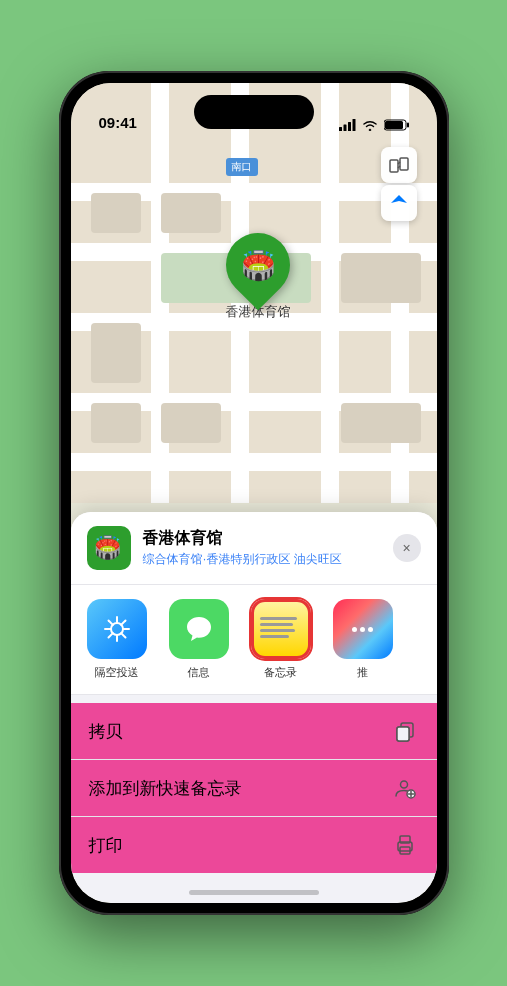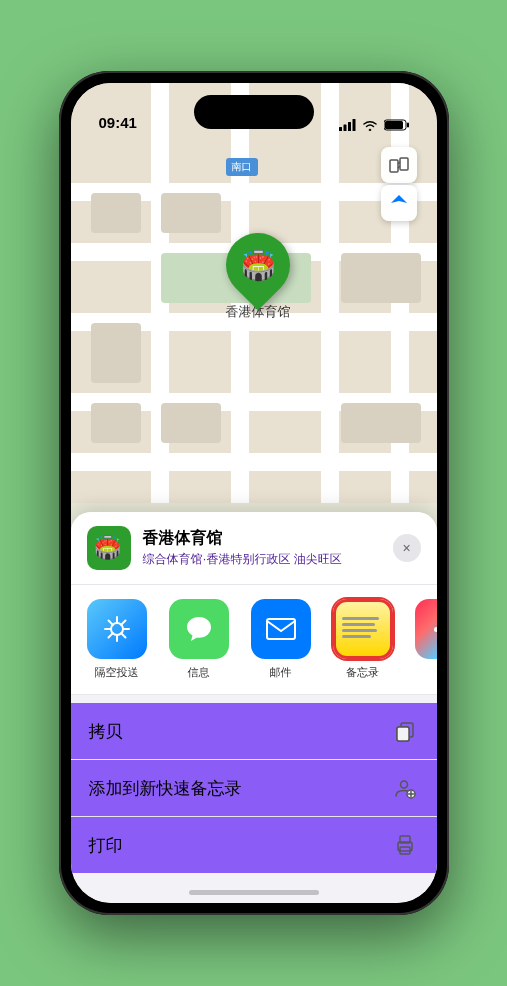--- a/index.html
+++ b/index.html
@@ -195,21 +195,21 @@
     .venue-info {
       flex: 1;
     }
     .venue-name {
       font-size: 16px;
       font-weight: 600;
       color: #000;
     }
     .venue-sub {
       font-size: 12px;
-      color: #4c1d95;
+      color: #3b82f6;
       margin-top: 2px;
     }
     .close-btn {
       width: 28px;
       height: 28px;
       background: #e5e5ea;
       border-radius: 50%;
       display: flex;
       align-items: center;
       justify-content: center;
@@ -287,21 +287,21 @@
       align-items: center;
     }
     .more-dot {
       width: 5px;
       height: 5px;
       background: #fff;
       border-radius: 50%;
     }
     
     .action-list {
-      background: #8b5cf6;
+      background: #ec4899;
       margin: 8px 0 0;
     }
     .action-item {
       display: flex;
       align-items: center;
       justify-content: space-between;
       padding: 14px 18px;
       border-bottom: 1px solid #e5e5ea;
     }
     .action-item:last-child {
@@ -449,29 +449,20 @@
 
         <div class="share-item">
           <div class="share-icon messages">
             <svg width="32" height="32" viewBox="0 0 32 32">
               <path d="M16 4 C9 4 4 8.5 4 14 C4 17.5 6 20.5 9.5 22.5 L8 28 L14 24.5 C14.6 24.6 15.3 24.7 16 24.7 C23 24.7 28 20.2 28 14 C28 8.5 23 4 16 4Z" fill="#fff"></path>
             </svg>
           </div>
           <span class="share-label">信息</span>
         </div>
 
-        <div class="share-item">
-          <div class="share-icon mail">
-            <svg width="32" height="24" viewBox="0 0 32 24">
-              <rect x="2" y="2" width="28" height="20" rx="2" fill="none" stroke="#fff" stroke-width="2"></rect>
-              <path d="M2 4 L16 14 L30 4" stroke="#fff" stroke-width="2" fill="none"></path>
-            </svg>
-          </div>
-          <span class="share-label">邮件</span>
-        </div>
 
         <div class="share-item">
           <div class="share-icon notes">
             <div class="notes-lines">
               <div class="notes-line"></div>
               <div class="notes-line"></div>
               <div class="notes-line"></div>
               <div class="notes-line" style="width:70%;"></div>
             </div>
           </div>

